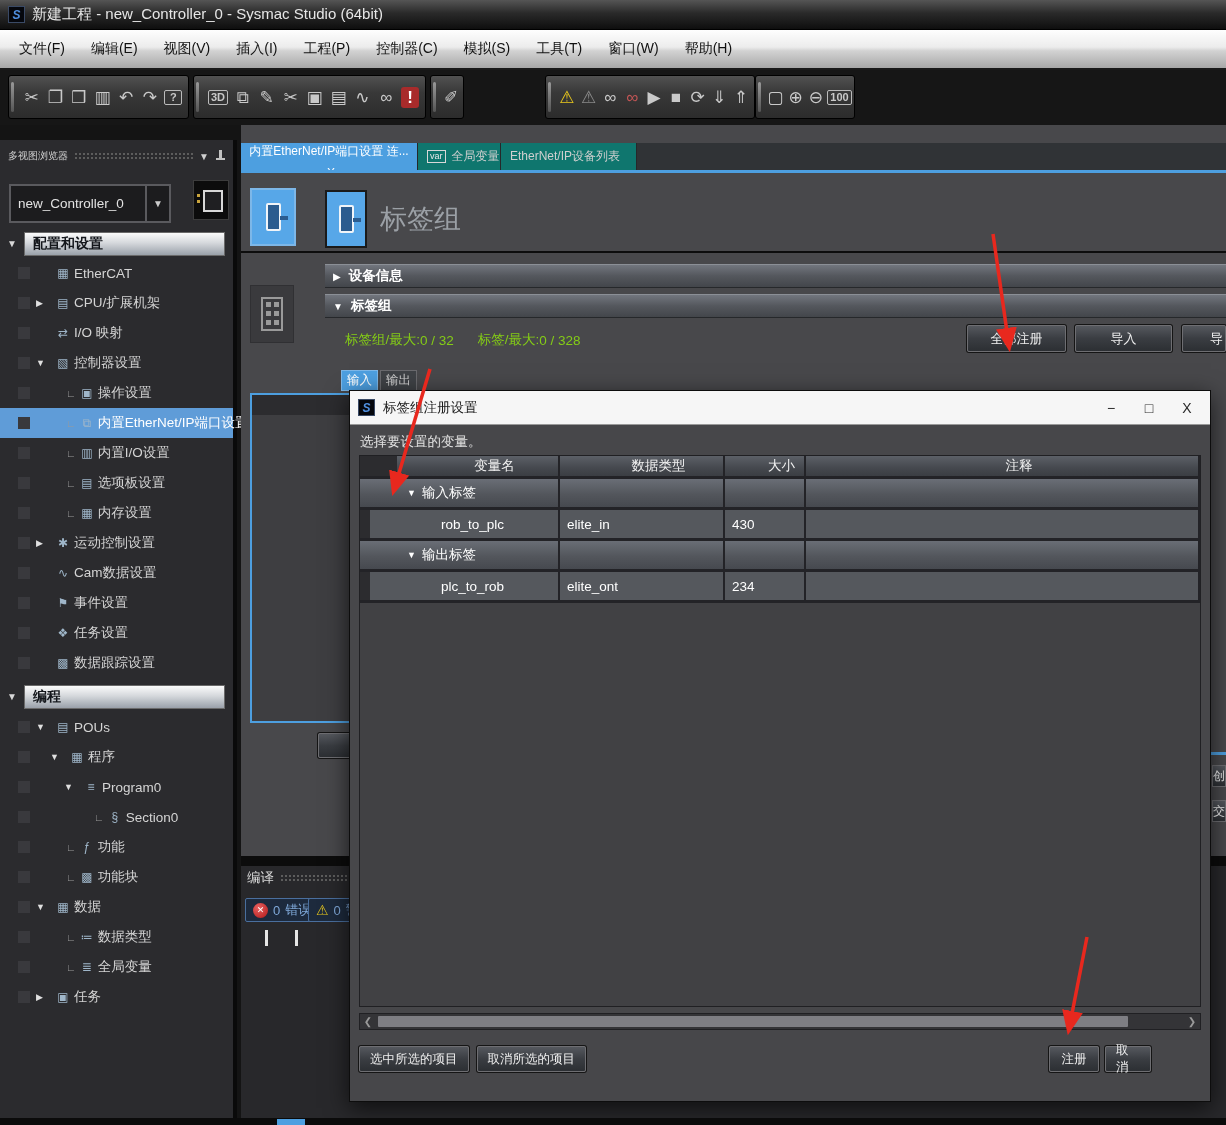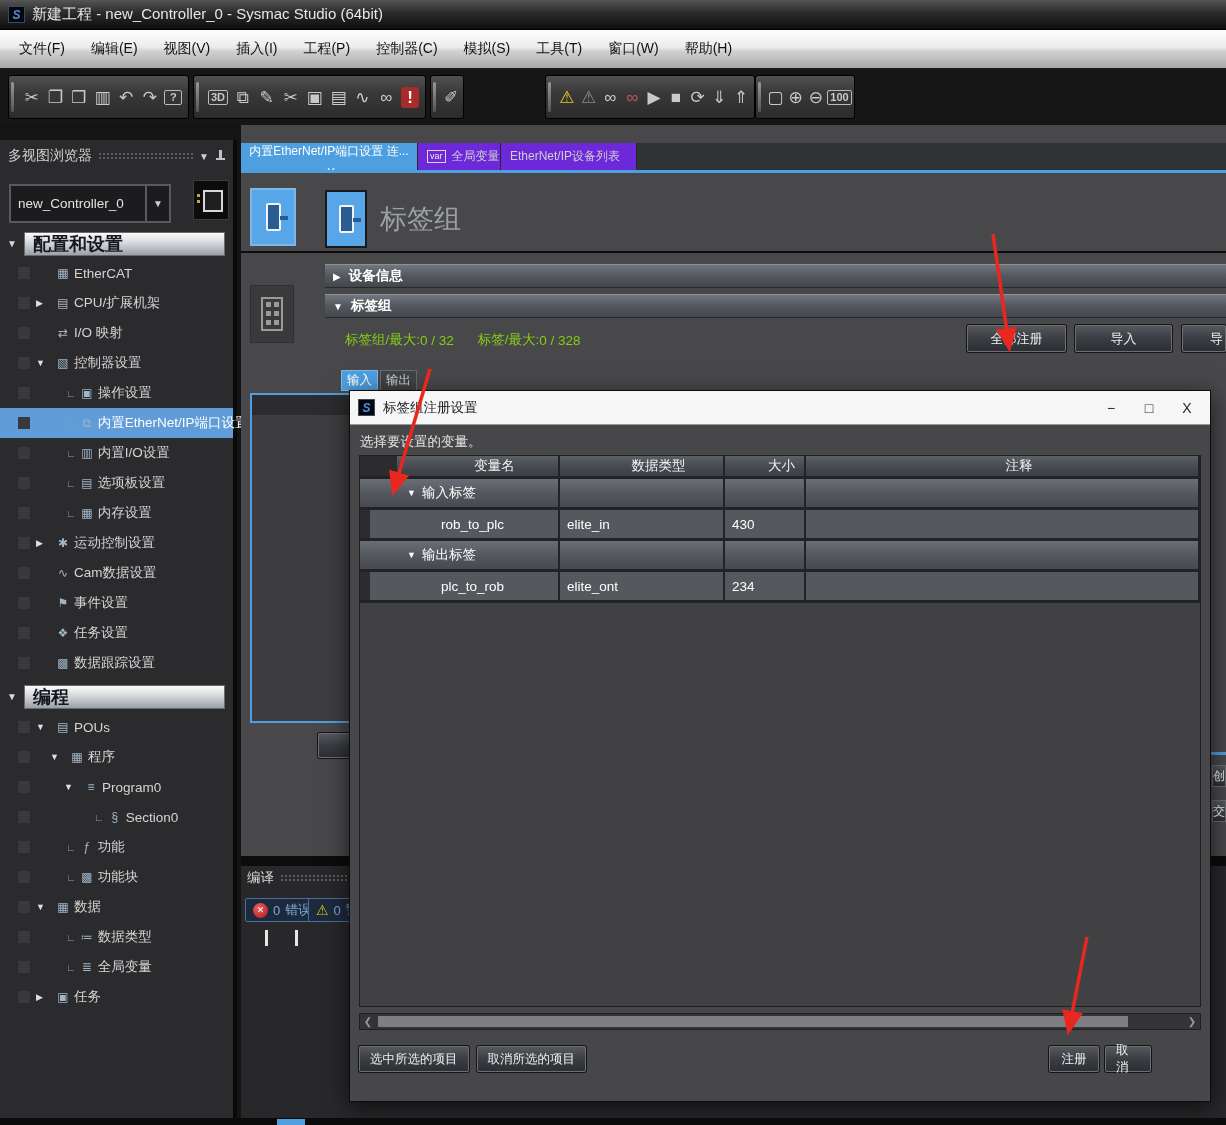--- a/index.html
+++ b/index.html
@@ -30,52 +30,52 @@
   .tb-icon{color:#c9c9c9;font-size:17px;line-height:1;min-width:18px;text-align:center;cursor:default;}
   .tb-icon.small{font-size:11px;font-weight:bold;border:1px solid #bbb;padding:1px 2px;border-radius:2px;}
   .tb-icon.warn{color:#e8c71d;}
   .tb-icon.dim{color:#8a8a8a;}
   .tb-icon.danger{background:#a82b2b;color:#fff;border-radius:3px;padding:2px 5px;font-weight:bold;}
   .tb-icon.errtint{color:#c25555;}
 
   
   .sidebar{position:absolute;left:0;top:140px;width:237px;height:978px;background:#2b2b2e;border-right:4px solid #0a0a0a;}
   .mv-header{position:absolute;left:0;top:2px;width:100%;height:28px;display:flex;align-items:center;padding:0 8px;gap:6px;}
-  .mv-title{color:#cfcfcf;font-size:14px;white-space:nowrap;}
+  .mv-title{color:#cfcfcf;font-size:10px;white-space:nowrap;}
   .mv-dots{flex:1;height:9px;background-image:radial-gradient(#5d5d5d 1px,transparent 1.2px);background-size:4px 4px;}
   .mv-caret{color:#cfcfcf;font-size:10px;}
   .pin{width:10px;height:13px;position:relative;}
   .pin::before{content:"";position:absolute;left:4px;top:0;width:3px;height:8px;background:#c2c2c2;}
   .pin::after{content:"";position:absolute;left:1px;top:8px;width:9px;height:2px;background:#c2c2c2;box-shadow:4px 2px 0 -1px #c2c2c2;}
   .ctrl-select{position:absolute;left:9px;top:44px;width:162px;height:39px;background:#1c1c1e;
     border:2px solid #5a5a5e;display:flex;align-items:center;color:#e2e2e2;font-size:13.5px;}
   .ctrl-select .lbl{flex:1;padding-left:7px;white-space:nowrap;}
   .ctrl-select .dd{width:24px;height:100%;border-left:2px solid #5a5a5e;display:flex;align-items:center;justify-content:center;color:#ccc;font-size:10px;}
   .device-icon{position:absolute;left:193px;top:40px;width:36px;height:40px;background:#0c0c0c;border:1px solid #3c3c3c;}
   .device-icon::before{content:"";position:absolute;left:9px;top:9px;width:16px;height:18px;background:#1f1f22;border:2px solid #d8d8d8;}
   .device-icon::after{content:"";position:absolute;left:3px;top:13px;width:3px;height:3px;background:#caa43c;box-shadow:0 6px 0 #caa43c;}
 
   .tree-section-header{position:absolute;width:100%;height:25px;display:flex;align-items:center;}
   .tsh-caret{width:24px;text-align:center;color:#d8d8d8;font-size:10px;}
   .tsh-bar{flex:1;margin-right:8px;height:24px;background:linear-gradient(#fbfbfb 0%,#d5d8dc 45%,#9aa1aa 100%);
-    border:1px solid #6a6a6a;color:#14171c;font-weight:bold;font-size:18px;display:flex;align-items:center;padding-left:8px;}
+    border:1px solid #6a6a6a;color:#14171c;font-weight:bold;font-size:14px;display:flex;align-items:center;padding-left:8px;}
 
   .tree-list{position:absolute;left:0;width:100%;}
   .tree-row{position:relative;height:30px;display:flex;align-items:center;color:#d4d4d4;font-size:13.5px;cursor:default;white-space:nowrap;}
   .tree-row .sq{position:absolute;left:18px;top:9px;width:12px;height:12px;background:#39393d;}
   .tree-row .content{display:flex;align-items:center;gap:4px;}
   .tree-row .arr{font-size:9px;color:#e0e0e0;min-width:12px;}
   .tree-row .pfx{font-size:10px;color:#9a9a9a;}
   .tree-row .ic{font-size:12px;color:#9fb6c9;min-width:14px;text-align:center;}
   .tree-row.selected{background:#5f9cd8;color:#fff;}
 
   
   .main{position:absolute;left:241px;top:125px;width:985px;height:1000px;background:#48484b;}
   .tabbar{position:absolute;left:0;top:18px;width:985px;height:27px;background:#303336;display:flex;}
-  .tab{height:27px;display:flex;align-items:center;gap:6px;padding:0 9px;font-size:12px;color:#cfcfcf;background:#6d28d9;border-right:1px solid #26282a;cursor:default;white-space:nowrap;overflow:hidden;}
+  .tab{height:27px;display:flex;align-items:center;gap:6px;padding:0 9px;font-size:12px;color:#cfcfcf;background:#0f766e;border-right:1px solid #26282a;cursor:default;white-space:nowrap;overflow:hidden;}
   .tab.active{background:#4d9fe0;color:#fff;}
   .tab .x{font-size:12px;color:#fff;padding-left:4px;}
   .var-badge{border:1px solid #d8d8d8;color:#e8e8e8;font-size:9px;padding:0 2px;line-height:11px;}
   .tab-underline{position:absolute;left:0;top:45px;width:985px;height:3px;background:#4d9fe0;}
 
   .nav-strip-box{position:absolute;border:2px solid #7db7e8;background:#57a7e8;display:flex;align-items:center;justify-content:center;}
   .port-glyph{width:15px;height:28px;background:#2b5c8f;border:2px solid #f0f4f8;border-radius:2px;position:relative;}
   .port-glyph::after{content:"";position:absolute;right:-9px;top:11px;width:8px;height:4px;background:#2b5c8f;}
   .net-box{position:absolute;left:9px;top:160px;width:44px;height:58px;background:#3a3a3d;border:1px solid #303033;display:flex;align-items:center;justify-content:center;}
   .net-glyph{width:22px;height:34px;border:2px solid #9a9a9a;position:relative;}

